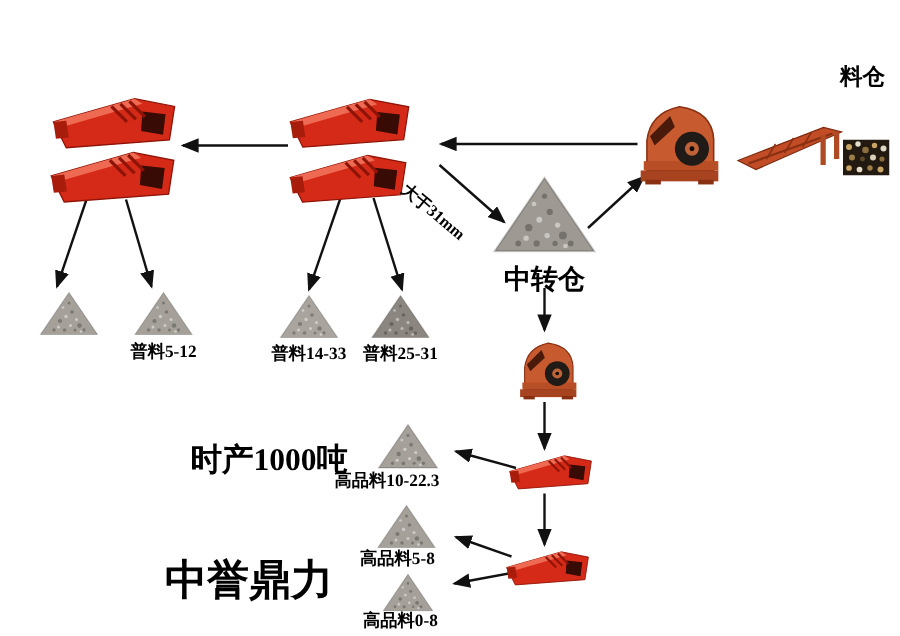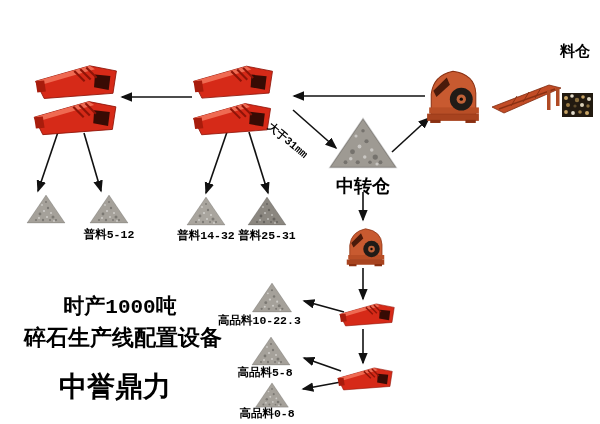--- a/index.html
+++ b/index.html
@@ -1,23 +1,23 @@
 <!DOCTYPE html>
 <html><head>
 <meta charset="utf-8">
 <style>
   html,body{margin:0;padding:0;background:#ffffff;}
   .canvas{
     position:relative;width:600px;height:424px;background:#ffffff;overflow:hidden;
-    font-family:Liberation Mono, monospace;color:#000;
+    font-family:Liberation Serif, serif;color:#000;
   }
   .abs{position:absolute;}
   .lbl{position:absolute;font-weight:bold;color:#000;text-align:center;white-space:nowrap;}
   .pile-lbl{font-size:11.5px;}
-  .cap{position:absolute;font-weight:bold;text-align:center;white-space:nowrap;}
+  .cap{position:absolute;font-weight:bold;text-align:right;white-space:nowrap;}
   svg{display:block;}
   .overlay{position:absolute;left:0;top:0;pointer-events:none;}
   .rot{transform:rotate(40deg);transform-origin:0 0;font-size:11px;font-weight:bold;white-space:nowrap;position:absolute;}
 </style>
 </head>
 <body>
 
 <div class="canvas">
 
   <svg width="0" height="0" class="abs" aria-hidden="true">
@@ -153,21 +153,21 @@
     </svg>
 
   <svg class="abs" style="left:89px;top:194px" width="40" height="30" viewBox="0 0 40 30">
       <use href="#sym-pile" fill="#a5a19a"></use>
     </svg>
   <div class="lbl pile-lbl" style="left:74px;top:227px;width:70px">普料5-12</div>
 
   <svg class="abs" style="left:186px;top:196px" width="40" height="30" viewBox="0 0 40 30">
       <use href="#sym-pile" fill="#a9a59e"></use>
     </svg>
-  <div class="lbl pile-lbl" style="left:171px;top:228px;width:70px">普料14-32</div>
+  <div class="lbl pile-lbl" style="left:171px;top:228px;width:70px">普料14-33</div>
 
   <svg class="abs" style="left:247px;top:196px" width="40" height="30" viewBox="0 0 40 30">
       <use href="#sym-pile" fill="#8b8780"></use>
     </svg>
   <div class="lbl pile-lbl" style="left:232px;top:228px;width:70px">普料25-31</div>
 
   <svg class="abs" style="left:343px;top:224px" width="45" height="44" viewBox="0 0 60 56">
       <use href="#sym-crusher"></use>
     </svg>
 
@@ -187,16 +187,15 @@
       <use href="#sym-pile" fill="#a5a19a"></use>
     </svg>
   <div class="lbl pile-lbl" style="left:225px;top:365px;width:80px">高品料5-8</div>
 
   <svg class="abs" style="left:252px;top:382px" width="40" height="26" viewBox="0 0 40 30">
       <use href="#sym-pile" fill="#a5a19a"></use>
     </svg>
   <div class="lbl pile-lbl" style="left:227px;top:406px;width:80px">高品料0-8</div>
 
   <div class="cap" style="left:8px;top:292px;width:224px;font-size:21px">时产1000吨</div>
-  <div class="cap" style="left:8px;top:323px;width:230px;font-size:22px">碎石生产线配置设备</div>
   <div class="cap" style="left:8px;top:368px;width:214px;font-size:28px">中誉鼎力</div>
 
 </div>
 
 </body></html>

